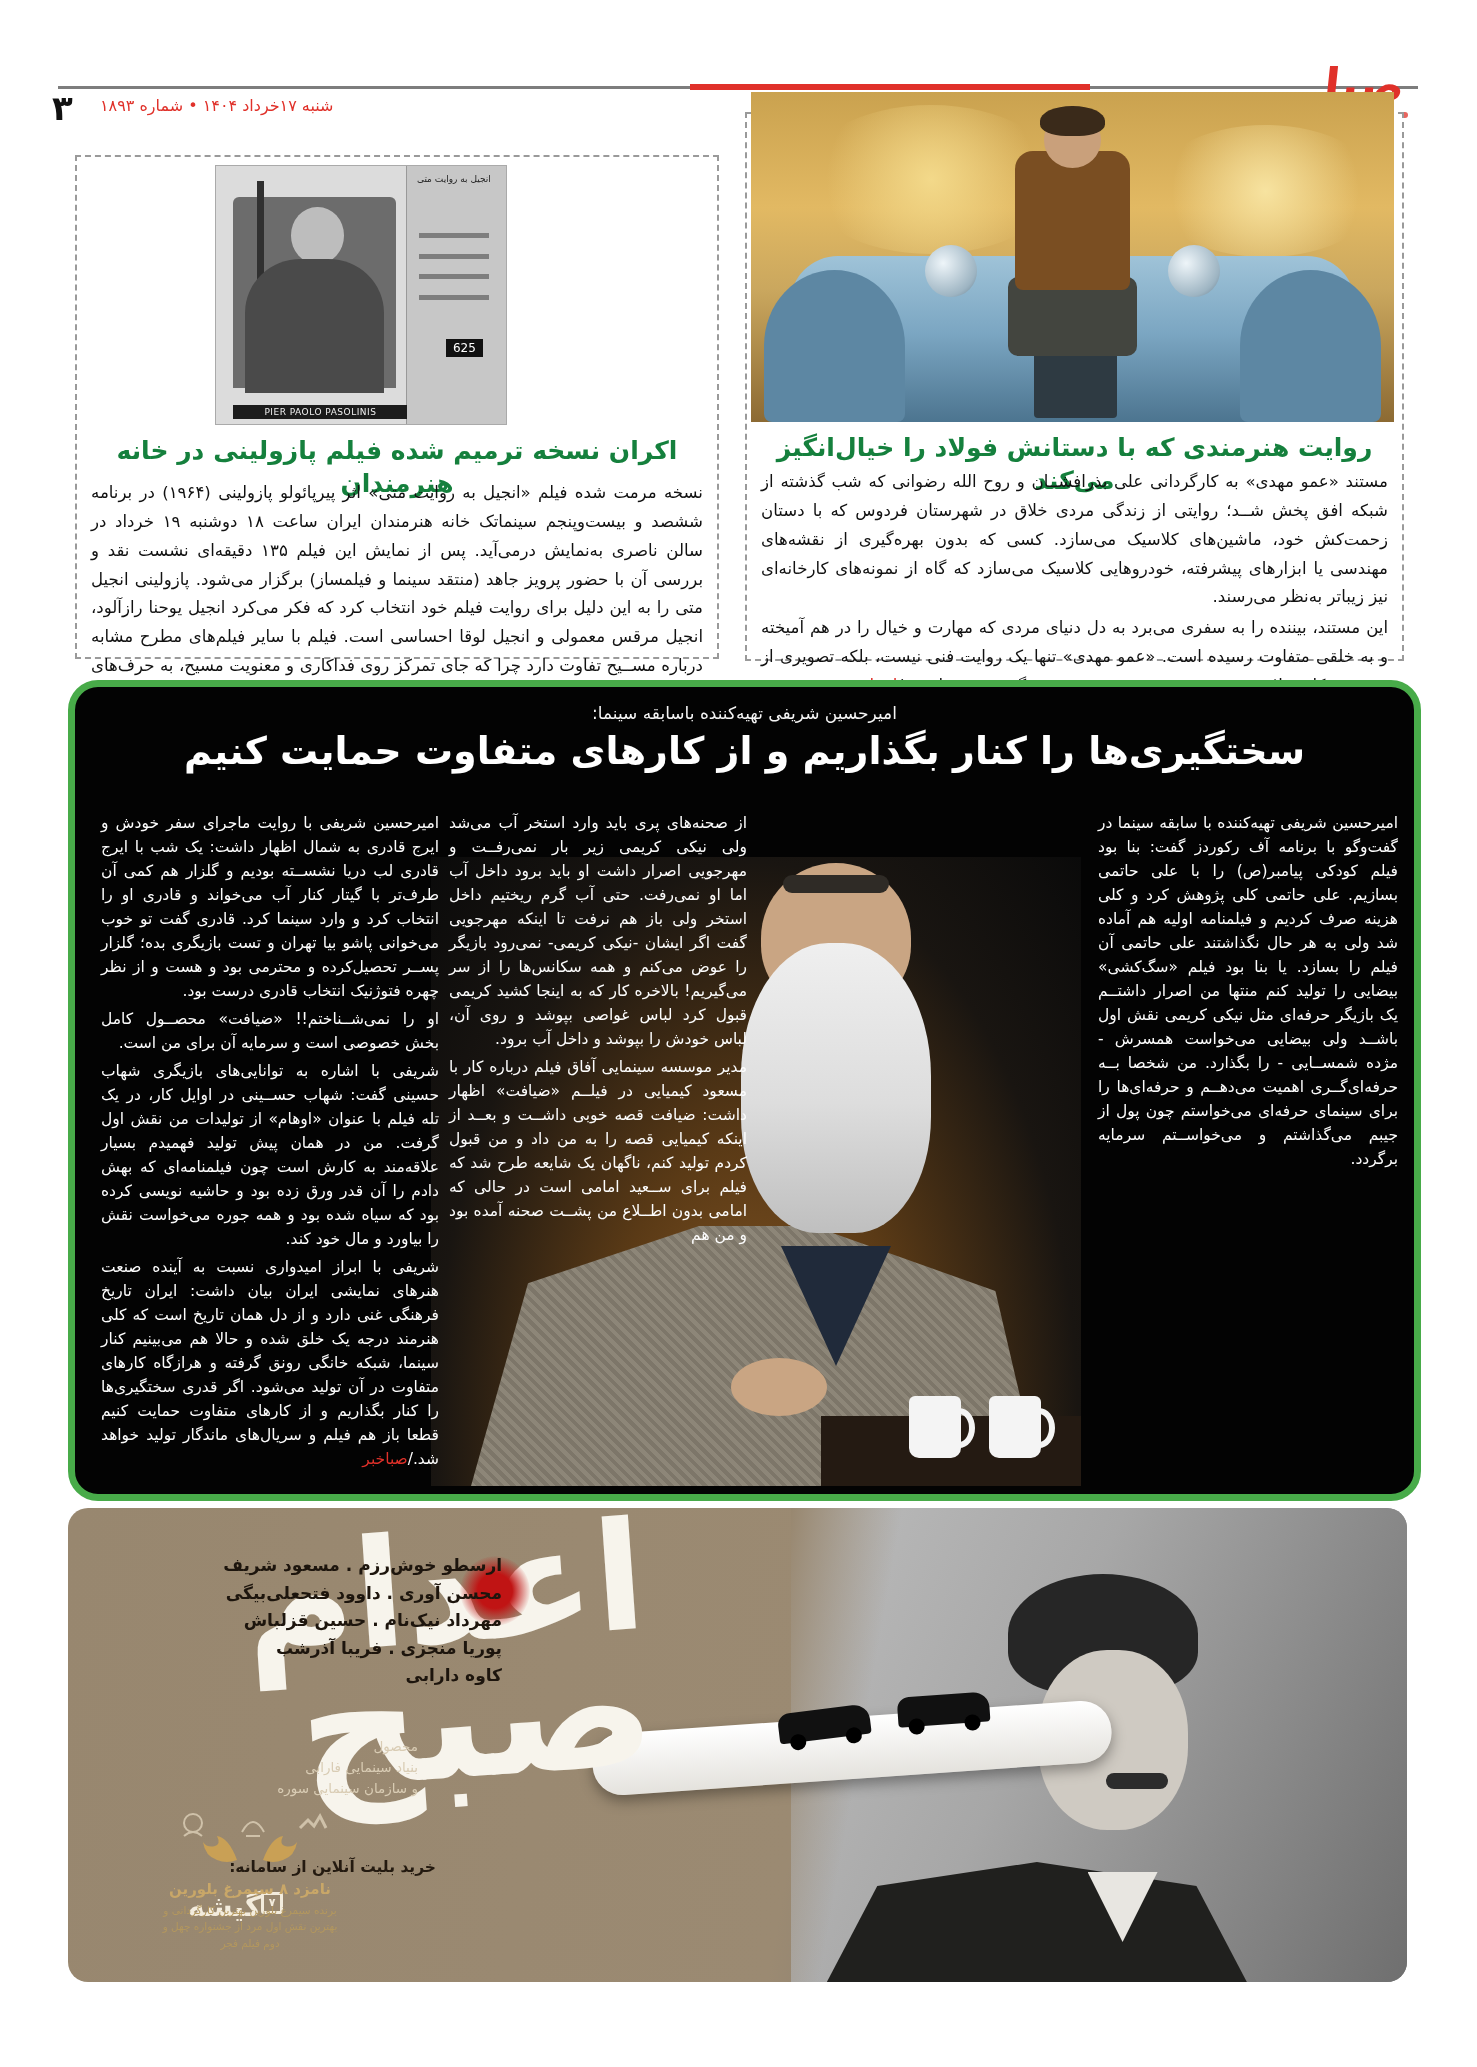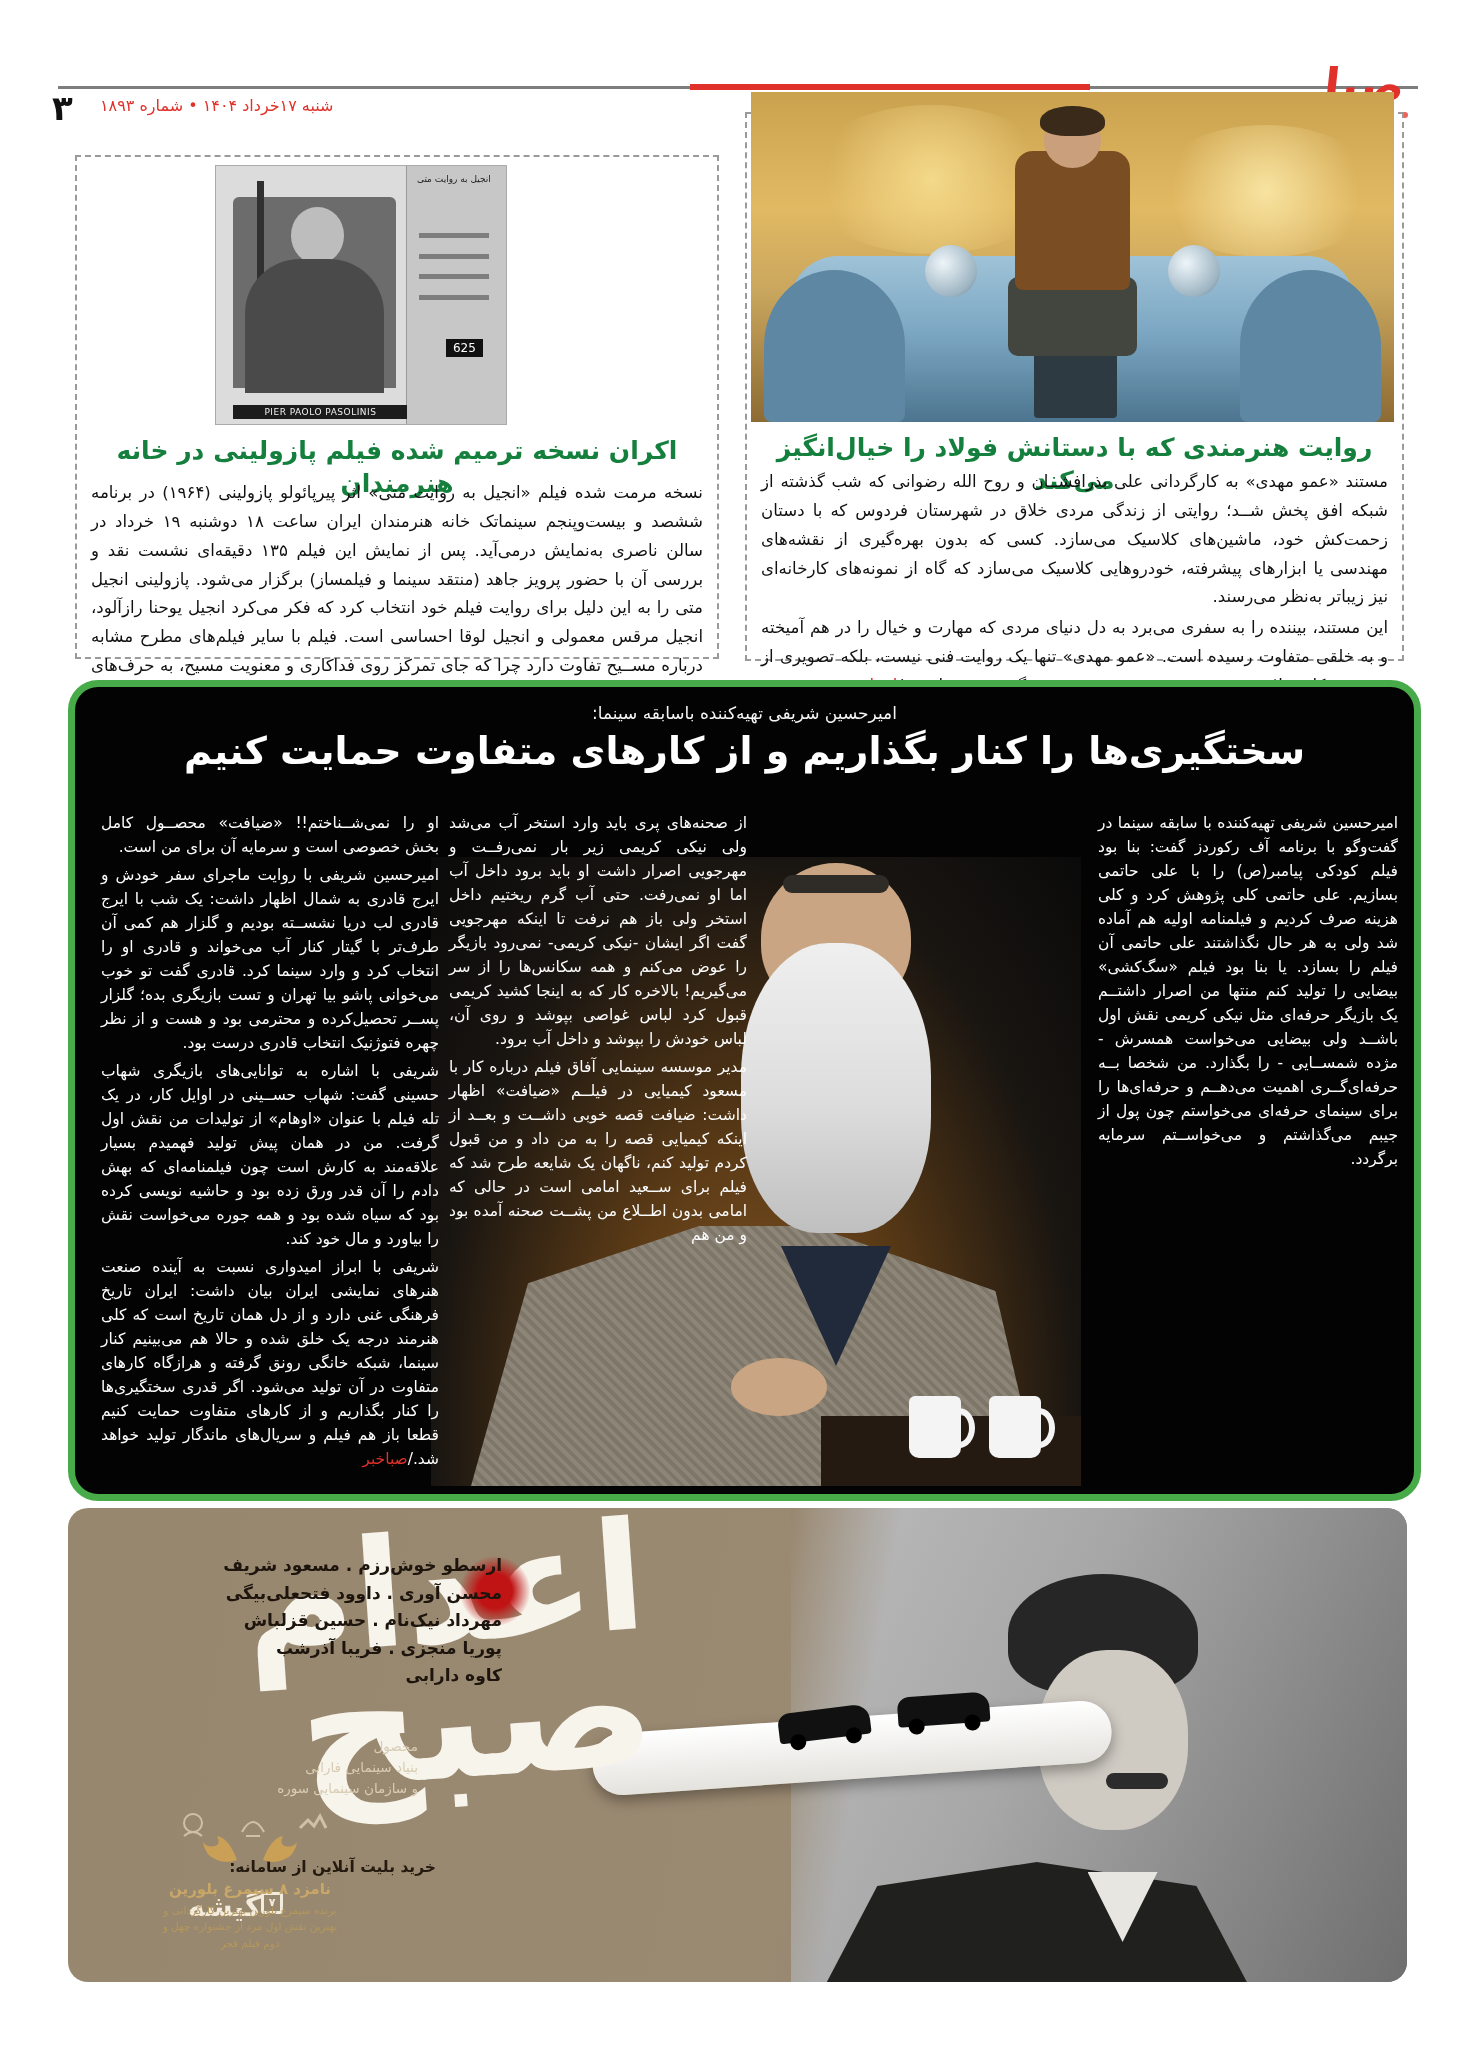--- a/index.html
+++ b/index.html
@@ -200,22 +200,22 @@
         <div class="ip-mug mug2"></div>
       </div>
       <div class="int-col col-right">
         <p>امیرحسین شریفی تهیه‌کننده با سابقه سینما در گفت‌وگو با برنامه آف رکوردز گفت: بنا بود فیلم کودکی پیامبر(ص) را با علی حاتمی بسازیم. علی حاتمی کلی پژوهش کرد و کلی هزینه صرف کردیم و فیلمنامه اولیه هم آماده شد ولی به هر حال نگذاشتند علی حاتمی آن فیلم را بسازد. یا بنا بود فیلم «سگ‌کشی» بیضایی را تولید کنم منتها من اصرار داشتــم یک بازیگر حرفه‌ای مثل نیکی کریمی نقش اول باشــد ولی بیضایی می‌خواست همسرش - مژده شمســایی - را بگذارد. من شخصا بــه حرفه‌ای‌گــری اهمیت می‌دهــم و حرفه‌ای‌ها را برای سینمای حرفه‌ای می‌خواستم چون پول از جیبم می‌گذاشتم و می‌خواســتم سرمایه برگردد.</p>
       </div>
       <div class="int-col col-mid">
         <p>از صحنه‌های پری باید وارد استخر آب می‌شد ولی نیکی کریمی زیر بار نمی‌رفــت و مهرجویی اصرار داشت او باید برود داخل آب اما او نمی‌رفت. حتی آب گرم ریختیم داخل استخر ولی باز هم نرفت تا اینکه مهرجویی گفت اگر ایشان -نیکی کریمی- نمی‌رود بازیگر را عوض می‌کنم و همه سکانس‌ها را از سر می‌گیریم! بالاخره کار که به اینجا کشید کریمی قبول کرد لباس غواصی بپوشد و روی آن، لباس خودش را بپوشد و داخل آب برود.</p>
         <p>مدیر موسسه سینمایی آفاق فیلم درباره کار با مسعود کیمیایی در فیلــم «ضیافت» اظهار داشت: ضیافت قصه خوبی داشــت و بعــد از اینکه کیمیایی قصه را به من داد و من قبول کردم تولید کنم، ناگهان یک شایعه طرح شد که فیلم برای ســعید امامی است در حالی که امامی بدون اطــلاع من پشــت صحنه آمده بود و من هم</p>
       </div>
       <div class="int-col col-left">
+        <p>امیرحسین شریفی با روایت ماجرای سفر خودش و ایرج قادری به شمال اظهار داشت: یک شب با ایرج قادری لب دریا نشســته بودیم و گلزار هم کمی آن طرف‌تر با گیتار کنار آب می‌خواند و قادری او را انتخاب کرد و وارد سینما کرد. قادری گفت تو خوب می‌خوانی پاشو بیا تهران و تست بازیگری بده؛ گلزار پســر تحصیل‌کرده و محترمی بود و هست و از نظر چهره فتوژنیک انتخاب قادری درست بود.</p>
         <p>او را نمی‌شــناختم!! «ضیافت» محصــول کامل بخش خصوصی است و سرمایه آن برای من است.</p>
-        <p>امیرحسین شریفی با روایت ماجرای سفر خودش و ایرج قادری به شمال اظهار داشت: یک شب با ایرج قادری لب دریا نشســته بودیم و گلزار هم کمی آن طرف‌تر با گیتار کنار آب می‌خواند و قادری او را انتخاب کرد و وارد سینما کرد. قادری گفت تو خوب می‌خوانی پاشو بیا تهران و تست بازیگری بده؛ گلزار پســر تحصیل‌کرده و محترمی بود و هست و از نظر چهره فتوژنیک انتخاب قادری درست بود.</p>
         <p>شریفی با اشاره به توانایی‌های بازیگری شهاب حسینی گفت: شهاب حســینی در اوایل کار، در یک تله فیلم با عنوان «اوهام» از تولیدات من نقش اول گرفت. من در همان پیش تولید فهمیدم بسیار علاقه‌مند به کارش است چون فیلمنامه‌ای که بهش دادم را آن قدر ورق زده بود و حاشیه نویسی کرده بود که سیاه شده بود و همه جوره می‌خواست نقش را بیاورد و مال خود کند.</p>
         <p><span>شریفی با ابراز امیدواری نسبت به آینده صنعت هنرهای نمایشی ایران بیان داشت: ایران تاریخ فرهنگی غنی دارد و از دل همان تاریخ است که کلی هنرمند درجه یک خلق شده و حالا هم می‌بینیم کنار سینما، شبکه خانگی رونق گرفته و هرازگاه کارهای متفاوت در آن تولید می‌شود. اگر قدری سختگیری‌ها را کنار بگذاریم و از کارهای متفاوت حمایت کنیم قطعا باز هم فیلم و سریال‌های ماندگار تولید خواهد شد./</span><span class="red">صباخبر</span></p>
       </div>
     </div>
   </div>
 
   <div class="abs poster">
     <div class="po-photo">
       <div class="po-hair"></div>
       <div class="po-face"></div>

